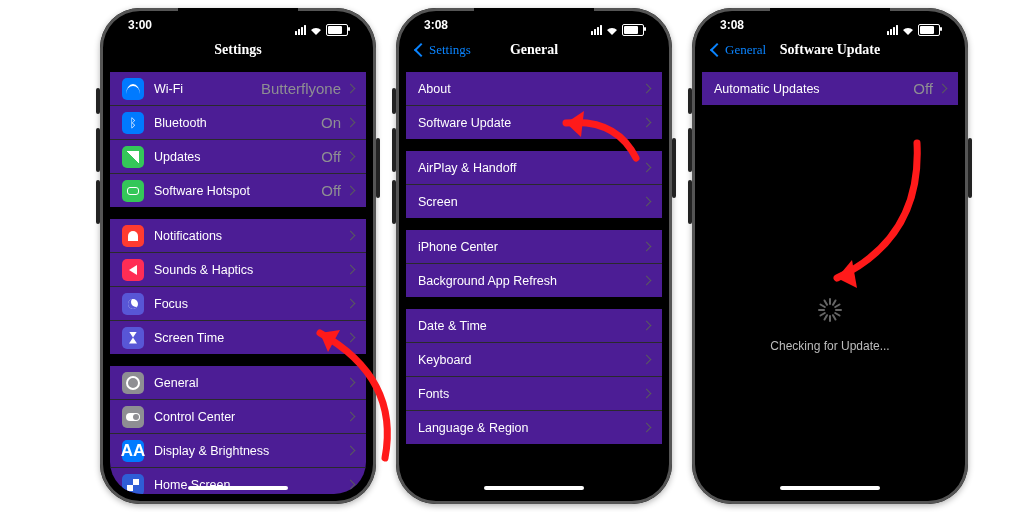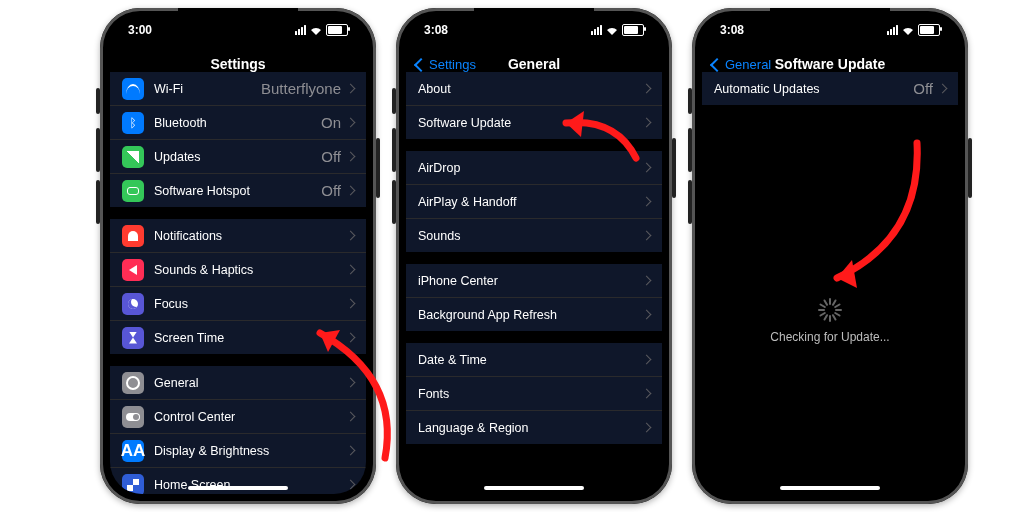--- a/index.html
+++ b/index.html
@@ -5,36 +5,36 @@
   html,body{margin:0;padding:0;background:#fff;width:1024px;height:512px;font-family:-apple-system,Helvetica,Arial,sans-serif;}
   .stage{position:relative;width:1024px;height:512px;}
   .phone{position:absolute;top:8px;width:276px;height:496px;background:#000;border-radius:40px;box-shadow:inset 0 0 0 3px #555, 0 2px 6px rgba(0,0,0,.3);}
   .phone::after{content:"";position:absolute;top:0;left:50%;transform:translateX(-50%);width:120px;height:22px;background:#000;border-bottom-left-radius:14px;border-bottom-right-radius:14px;z-index:5;}
   .screen{position:absolute;inset:10px;border-radius:32px;background:#000;overflow:hidden;}
   .sidebtn{position:absolute;background:#222;border-radius:2px;}
   .sidebtn.l1{left:-4px;top:80px;width:4px;height:26px;}
   .sidebtn.l2{left:-4px;top:120px;width:4px;height:44px;}
   .sidebtn.l3{left:-4px;top:172px;width:4px;height:44px;}
   .sidebtn.r1{right:-4px;top:130px;width:4px;height:60px;}
-  .status{position:relative;height:24px;display:flex;justify-content:space-between;align-items:center;padding:0 18px;color:#fff;font-size:12px;font-weight:600;z-index:6;}
+  .status{position:relative;height:24px;display:flex;justify-content:space-between;padding:0 18px;color:#fff;font-size:12px;font-weight:600;z-index:6;}
   .status .right{display:flex;align-items:center;gap:4px;}
   .sig{display:flex;align-items:flex-end;gap:1px;}
   .sig span{width:2px;background:#fff;border-radius:.5px;}
   .sig span:nth-child(1){height:4px}.sig span:nth-child(2){height:6px}.sig span:nth-child(3){height:8px}.sig span:nth-child(4){height:10px}
   .wifi-ic{width:12px;height:9px;position:relative;}
   .wifi-ic::before{content:"";position:absolute;inset:0;border:2px solid #fff;border-bottom:none;border-left:none;border-right:none;border-radius:50% 50% 0 0/100% 100% 0 0;}
   .batt{width:20px;height:10px;border:1px solid #fff;border-radius:2px;position:relative;}
   .batt::after{content:"";position:absolute;right:-3px;top:2px;width:2px;height:4px;background:#fff;border-radius:1px;}
   .batt::before{content:"";position:absolute;left:1px;top:1px;bottom:1px;width:14px;background:#fff;border-radius:1px;}
-  .nav{position:relative;height:30px;display:flex;align-items:flex-end;justify-content:center;}
+  .nav{position:relative;height:30px;display:flex;align-items:flex-start;justify-content:center;font-family:Liberation Serif, serif;}
   .nav .title{color:#fff;font-size:14px;font-weight:600;}
   .nav .back{position:absolute;left:10px;display:flex;align-items:center;color:#0a84ff;font-size:13px;}
   .nav .back .chv{width:8px;height:8px;border-left:2px solid #0a84ff;border-bottom:2px solid #0a84ff;transform:rotate(45deg);margin-right:3px;}
   .list{padding:0;}
-  .group{margin-top:12px;background:#0f172a;}
+  .group{margin-top:12px;background:#4c1d95;}
   .group:first-of-type{margin-top:0;}
   .row{display:flex;align-items:center;height:33px;padding:0 12px;position:relative;border-top:0.5px solid #2a2a2c;}
   .group .row:first-child{border-top:none;}
   .row .icon{width:22px;height:22px;border-radius:5px;margin-right:10px;display:flex;align-items:center;justify-content:center;font-size:12px;color:#fff;flex-shrink:0;}
   .row .label{flex:1;color:#fff;font-size:12.5px;}
   .row .value{color:#8e8e93;font-size:15px;margin-right:6px;}
   .row .chev{width:6px;height:6px;border-top:1.5px solid #5a5a5e;border-right:1.5px solid #5a5a5e;transform:rotate(45deg);}
   .homebar{position:absolute;bottom:4px;left:50%;transform:translateX(-50%);width:100px;height:4px;background:#fff;border-radius:2px;}
   
   .ic-wifi{background:#007aff}.ic-bt{background:#007aff}.ic-cell{background:#34c759}.ic-hot{background:#34c759}
@@ -50,21 +50,21 @@
   .g-moon{width:10px;height:10px;background:#fff;border-radius:50%;box-shadow:inset 3px -2px 0 0 #5856d6;}
   .g-hour{width:8px;height:12px;background:#fff;clip-path:polygon(0 0,100% 0,50% 50%,100% 100%,0 100%,50% 50%);}
   .g-sw{width:14px;height:8px;background:#fff;border-radius:4px;position:relative}
   .g-sw::after{content:"";position:absolute;right:1px;top:1px;width:6px;height:6px;background:#8e8e93;border-radius:50%;}
   .g-grid{width:12px;height:12px;background:conic-gradient(#fff 0 25%,transparent 0 50%,#fff 0 75%,transparent 0);}
   .g-speak{width:0;height:0;border-top:5px solid transparent;border-bottom:5px solid transparent;border-right:8px solid #fff;}
   .g-link{width:10px;height:6px;border:1.5px solid #fff;border-radius:3px;}
   
   .spinner{width:24px;height:24px;margin:0 auto;position:relative;}
   .spinner span{position:absolute;left:11px;top:0;width:2px;height:7px;background:#666;border-radius:1px;transform-origin:1px 12px;}
-  .center-msg{text-align:center;color:#bdbdbd;font-size:12px;margin-top:8px;}
+  .center-msg{text-align:center;color:#bdbdbd;font-size:12px;margin-top:17px;}
   
   .arrow{position:absolute;pointer-events:none;z-index:20;}
 </style>
 </head>
 <body>
 
 <div class="stage">
 
   <div class="phone" style="left:100px">
     <span class="sidebtn l1"></span>
@@ -225,45 +225,45 @@
               <span class="label">About</span>
               <span class="chev"></span>
             </div>
           <div class="row">
               <span class="label">Software Update</span>
               <span class="chev"></span>
             </div>
         </div>
         <div class="group">
           <div class="row">
-              <span class="label">AirDrop</span>
-              <span class="chev"></span>
-            </div>
-          <div class="row">
               <span class="label">AirPlay &amp; Handoff</span>
               <span class="chev"></span>
             </div>
           <div class="row">
-              <span class="label">Sounds</span>
+              <span class="label">Screen</span>
               <span class="chev"></span>
             </div>
         </div>
         <div class="group">
           <div class="row">
               <span class="label">iPhone Center</span>
               <span class="chev"></span>
             </div>
           <div class="row">
               <span class="label">Background App Refresh</span>
               <span class="chev"></span>
             </div>
         </div>
         <div class="group">
           <div class="row">
               <span class="label">Date &amp; Time</span>
+              <span class="chev"></span>
+            </div>
+          <div class="row">
+              <span class="label">Keyboard</span>
               <span class="chev"></span>
             </div>
           <div class="row">
               <span class="label">Fonts</span>
               <span class="chev"></span>
             </div>
           <div class="row">
               <span class="label">Language &amp; Region</span>
               <span class="chev"></span>
             </div>

